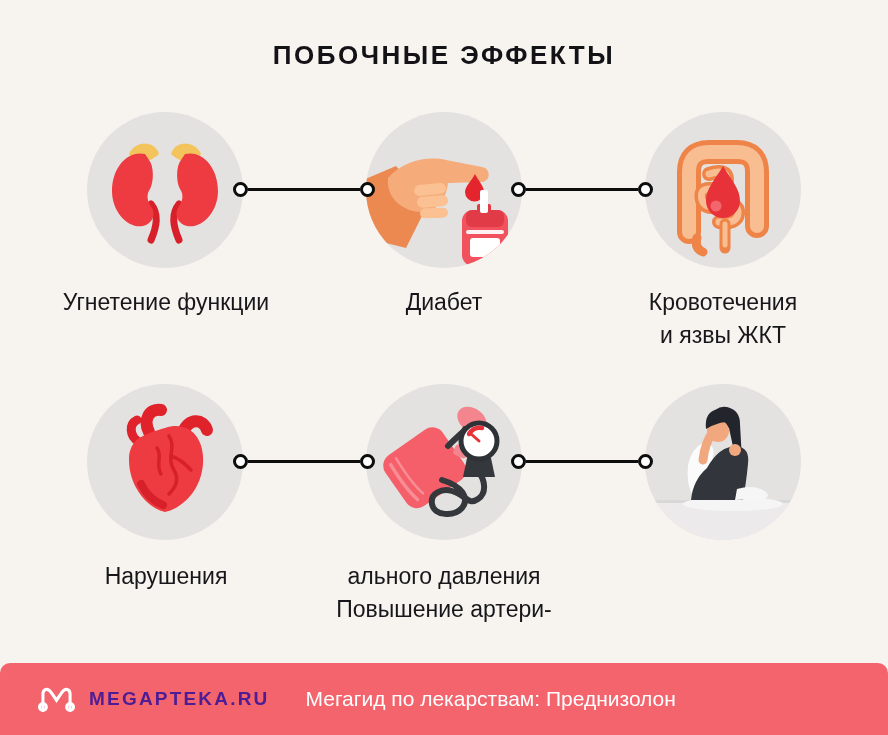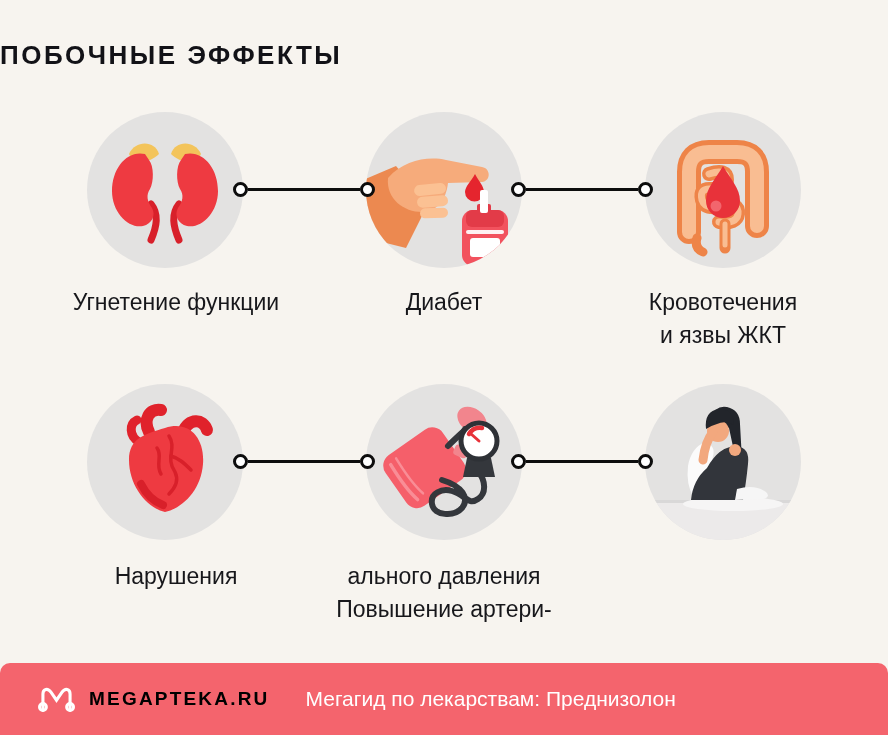--- a/index.html
+++ b/index.html
@@ -5,63 +5,63 @@
   html,body{margin:0;padding:0;}
   body{
     width:888px;height:735px;
     background:#f7f4ef;
     font-family:"Liberation Sans","DejaVu Sans",sans-serif;
     position:relative;overflow:hidden;
     color:#15151a;
   }
   .title{
     position:absolute;top:40px;left:0;width:888px;margin:0;
-    text-align:left;font-size:26px;font-weight:800;
+    text-align:center;font-size:26px;font-weight:800;
     letter-spacing:2.5px;color:#121217;
   }
   .circle{
     position:absolute;width:156px;height:156px;border-radius:50%;
     background:#e3e2e1;overflow:hidden;
   }
   .circle svg{display:block;width:156px;height:156px;}
   .pos-r1c1{left:87px;top:112px}
   .pos-r1c2{left:366px;top:112px}
   .pos-r1c3{left:645px;top:112px}
   .pos-r2c1{left:87px;top:384px}
   .pos-r2c2{left:366px;top:384px}
   .pos-r2c3{left:645px;top:384px}
   .label{
     position:absolute;width:320px;text-align:center;
     font-size:23px;line-height:33px;font-weight:500;color:#17171b;
   }
   .label span{display:block;}
   .lab-r1{top:286px}
   .lab-r2{top:560px}
-  .lab-c1{left:16px}
+  .lab-c1{left:6px}
   .lab-c2{left:284px}
   .lab-c3{left:563px}
   .connector{
     position:absolute;display:flex;align-items:center;height:15px;width:142px;
   }
   .conn-r1{top:182px}
   .conn-r2{top:454px}
   .conn-a{left:233px}
   .conn-b{left:511px}
   .connector .dot{
     width:9px;height:9px;border:3px solid #0d0d0d;border-radius:50%;
     background:#ffffff;flex:0 0 auto;
   }
   .connector .line{flex:1;height:3px;background:#0d0d0d;}
   .footer{
     position:absolute;left:0;bottom:0;width:888px;height:72px;
     background:#f4646d;border-radius:10px 10px 0 0;
     display:flex;align-items:center;
   }
   .logo{margin-left:38px;display:flex;align-items:center;}
-  .brand{color:#000000;font-size:19px;font-weight:800;letter-spacing:2.2px;margin-left:14px;}
+  .brand{color:#4c1d95;font-size:19px;font-weight:800;letter-spacing:2.2px;margin-left:14px;}
   .tagline{color:#ffffff;font-size:21px;font-weight:400;margin-left:36px;}
 </style>
 </head>
 <body>
 
 <div>
 
   <h1 class="title">ПОБОЧНЫЕ ЭФФЕКТЫ</h1>
 
   <div class="circle pos-r1c1">

